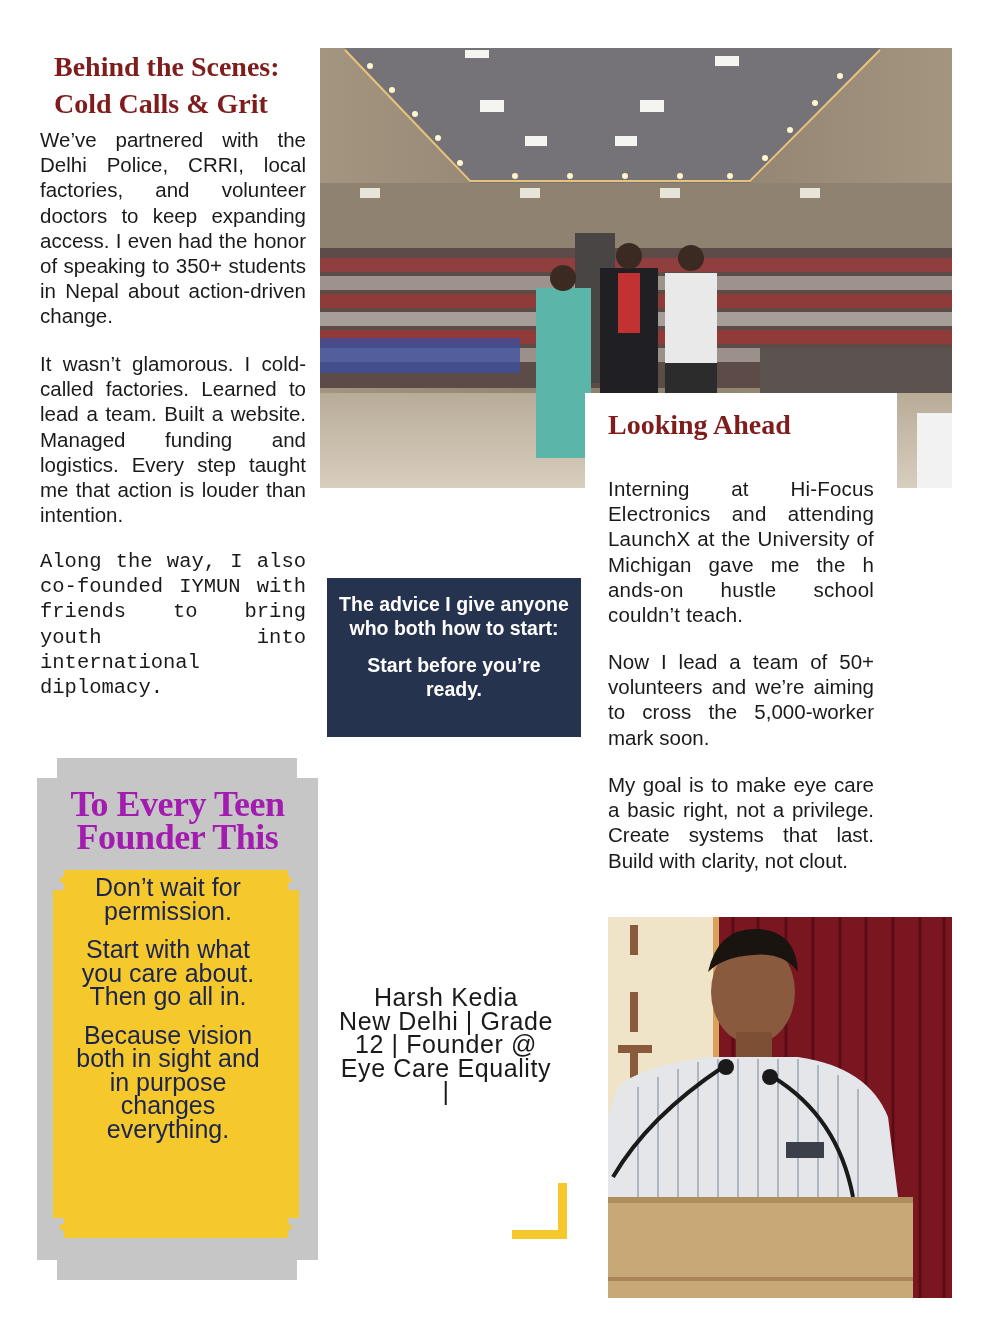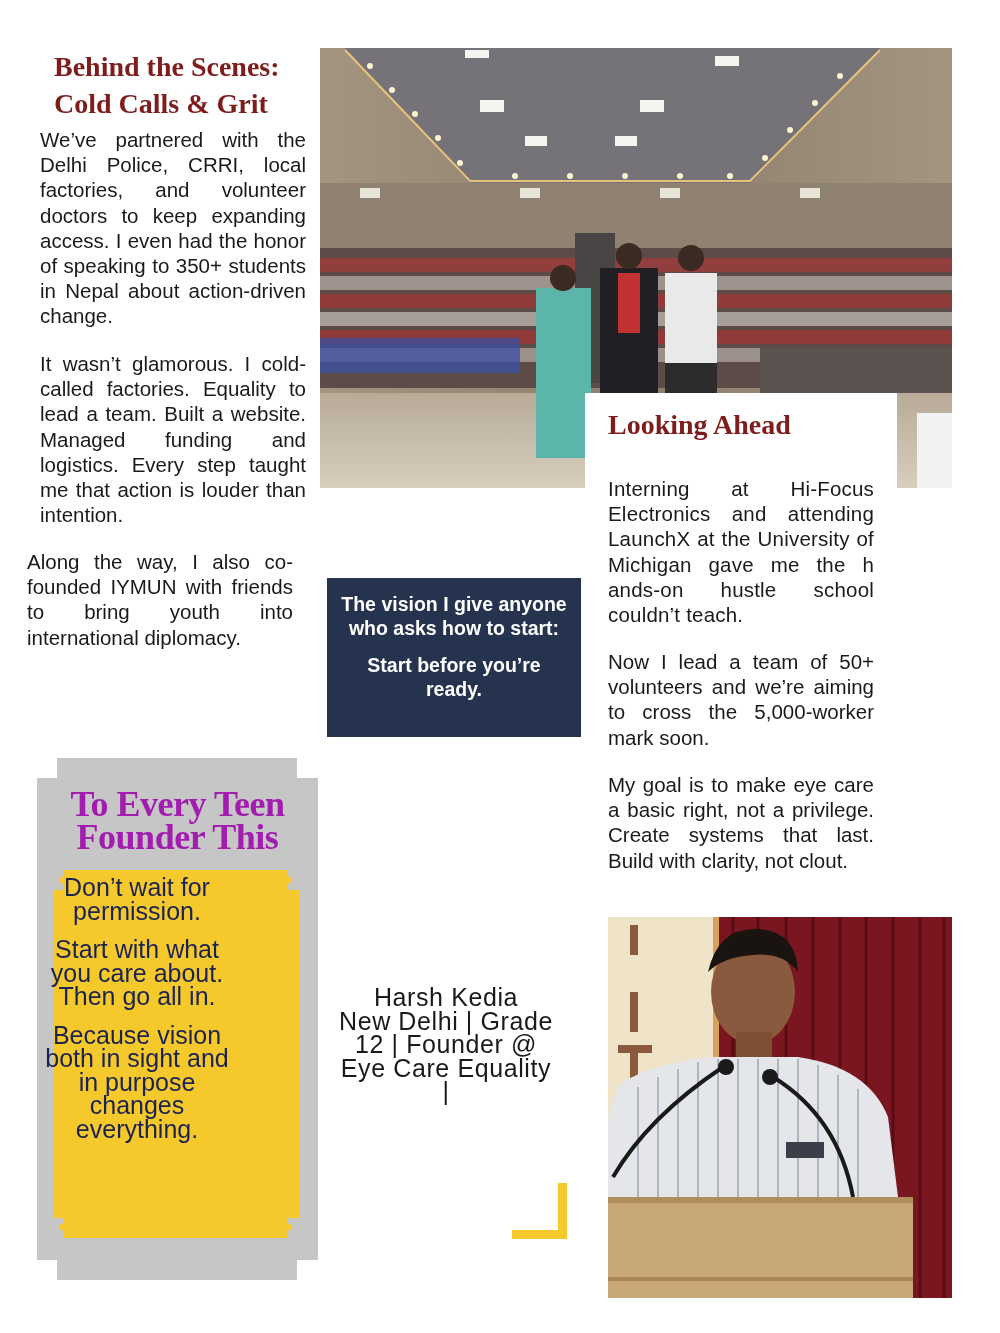--- a/index.html
+++ b/index.html
@@ -5,21 +5,21 @@
     html, body { margin: 0; padding: 0; }
     body { width: 1000px; height: 1333px; background: #ffffff; position: relative; overflow: hidden; font-family: "Liberation Sans", sans-serif; color: #1a1a1a; }
     .abs { position: absolute; }
 
     
     .heading-serif { font-family: "Liberation Serif", serif; font-weight: bold; color: #7f1d1d; }
     #h-behind { left: 54px; top: 48px; width: 260px; font-size: 28px; line-height: 37px; }
     .body-text { font-size: 20.5px; line-height: 25.2px; text-align: justify; text-align-last: left; }
     #p-left-1 { left: 40px; top: 127px; width: 266px; }
     #p-left-2 { left: 40px; top: 351px; width: 266px; }
-    #p-left-3 { left: 27px; top: 549px; width: 266px; }
+    #p-left-3 { left: 40px; top: 549px; width: 266px; font-family: Liberation Mono, monospace; }
 
     
     #photo-audience { left: 320px; top: 48px; width: 632px; height: 440px; overflow: hidden; }
 
     
     #box-looking { left: 585px; top: 393px; width: 312px; height: 100px; background: #ffffff; }
     #h-looking { left: 608px; top: 408px; font-size: 28px; line-height: 34px; }
     #p-right-1 { left: 608px; top: 476px; width: 266px; letter-spacing: 0.2px; }
     #p-right-2 { left: 608px; top: 649px; width: 266px; }
     #p-right-3 { left: 608px; top: 772px; width: 266px; }
@@ -35,42 +35,42 @@
     #frame-body { left: 37px; top: 778px; width: 281px; height: 482px; }
     #frame-bottom { left: 57px; top: 1258px; width: 240px; height: 22px; }
     #h-teen { left: 37px; top: 788px; width: 281px; text-align: center; color: #a21caf; font-family: "Liberation Serif", serif; font-weight: bold; font-size: 36px; line-height: 33px; letter-spacing: -0.5px; }
 
     
     .yellow { background: #f5c92b; }
     #yellow-main { left: 64px; top: 870px; width: 224px; height: 368px; }
     #yellow-left { left: 53px; top: 890px; width: 12px; height: 328px; }
     #yellow-right { left: 287px; top: 890px; width: 12px; height: 328px; }
     .ydot { width: 6px; height: 6px; }
-    #teen-text { left: 38px; top: 876px; width: 198px; text-align: center; color: #1b2350; font-size: 25px; line-height: 23.5px; }
+    #teen-text { left: 69px; top: 876px; width: 198px; text-align: center; color: #1b2350; font-size: 25px; line-height: 23.5px; }
     #teen-text p { margin: 0 0 15px 0; }
 
     
     #bio { left: 335px; top: 986px; width: 222px; text-align: center; font-size: 25px; line-height: 23.6px; letter-spacing: 0.6px; color: #1a1a1a; }
 
     
     #bracket-v { left: 558px; top: 1183px; width: 9px; height: 56px; background: #f5c92b; }
     #bracket-h { left: 512px; top: 1230px; width: 55px; height: 9px; background: #f5c92b; }
 
     
     #photo-speaker { left: 608px; top: 917px; width: 344px; height: 381px; overflow: hidden; }
   </style>
 </head>
 <body>
 
 <div id="h-behind" class="abs heading-serif">
   <div>Behind the Scenes:</div>
   <div>Cold Calls &amp; Grit</div>
 </div>
 <p id="p-left-1" class="abs body-text" style="margin:0">We’ve partnered with the Delhi Police, CRRI, local factories, and volunteer doctors to keep expanding access. I even had the honor of speaking to 350+ students in Nepal about action-driven change.</p>
-<p id="p-left-2" class="abs body-text" style="margin:0">It wasn’t glamorous. I cold-called factories. Equality to lead a team. Built a website. Managed funding and logistics. Every step taught me that action is louder than intention.</p>
+<p id="p-left-2" class="abs body-text" style="margin:0">It wasn’t glamorous. I cold-called factories. Learned to lead a team. Built a website. Managed funding and logistics. Every step taught me that action is louder than intention.</p>
 <p id="p-left-3" class="abs body-text" style="margin:0">Along the way, I also co-founded IYMUN with friends to bring youth into international diplomacy.</p>
 
 <div id="photo-audience" class="abs">
   <svg width="632" height="440" viewBox="0 0 632 440">
     <defs>
       <linearGradient id="ceil" x1="0" y1="0" x2="0" y2="1">
         <stop offset="0" stop-color="#6b6a6f"></stop>
         <stop offset="1" stop-color="#8a8580"></stop>
       </linearGradient>
       <linearGradient id="wall" x1="0" y1="0" x2="1" y2="0">
@@ -145,21 +145,21 @@
   </svg>
 </div>
 
 <div id="box-looking" class="abs"></div>
 <div id="h-looking" class="abs heading-serif">Looking Ahead</div>
 <p id="p-right-1" class="abs body-text" style="margin:0">Interning at Hi-Focus Electronics and attending LaunchX at the University of Michigan gave me the h ands-on hustle school couldn’t teach.</p>
 <p id="p-right-2" class="abs body-text" style="margin:0">Now I lead a team of 50+ volunteers and we’re aiming to cross the 5,000-worker mark soon.</p>
 <p id="p-right-3" class="abs body-text" style="margin:0">My goal is to make eye care a basic right, not a privilege. Create systems that last. Build with clarity, not clout.</p>
 
 <div id="callout" class="abs">
-  <span class="q1">The vision I give anyone who asks how to start:</span>
+  <span class="q1">The advice I give anyone who both how to start:</span>
   <span class="q2">Start before you’re ready.</span>
 </div>
 
 <div id="frame-top" class="abs grey"></div>
 <div id="frame-body" class="abs grey"></div>
 <div id="frame-bottom" class="abs grey"></div>
 <div id="h-teen" class="abs">
   <div>To Every Teen</div>
   <div>Founder This</div>
 </div>

